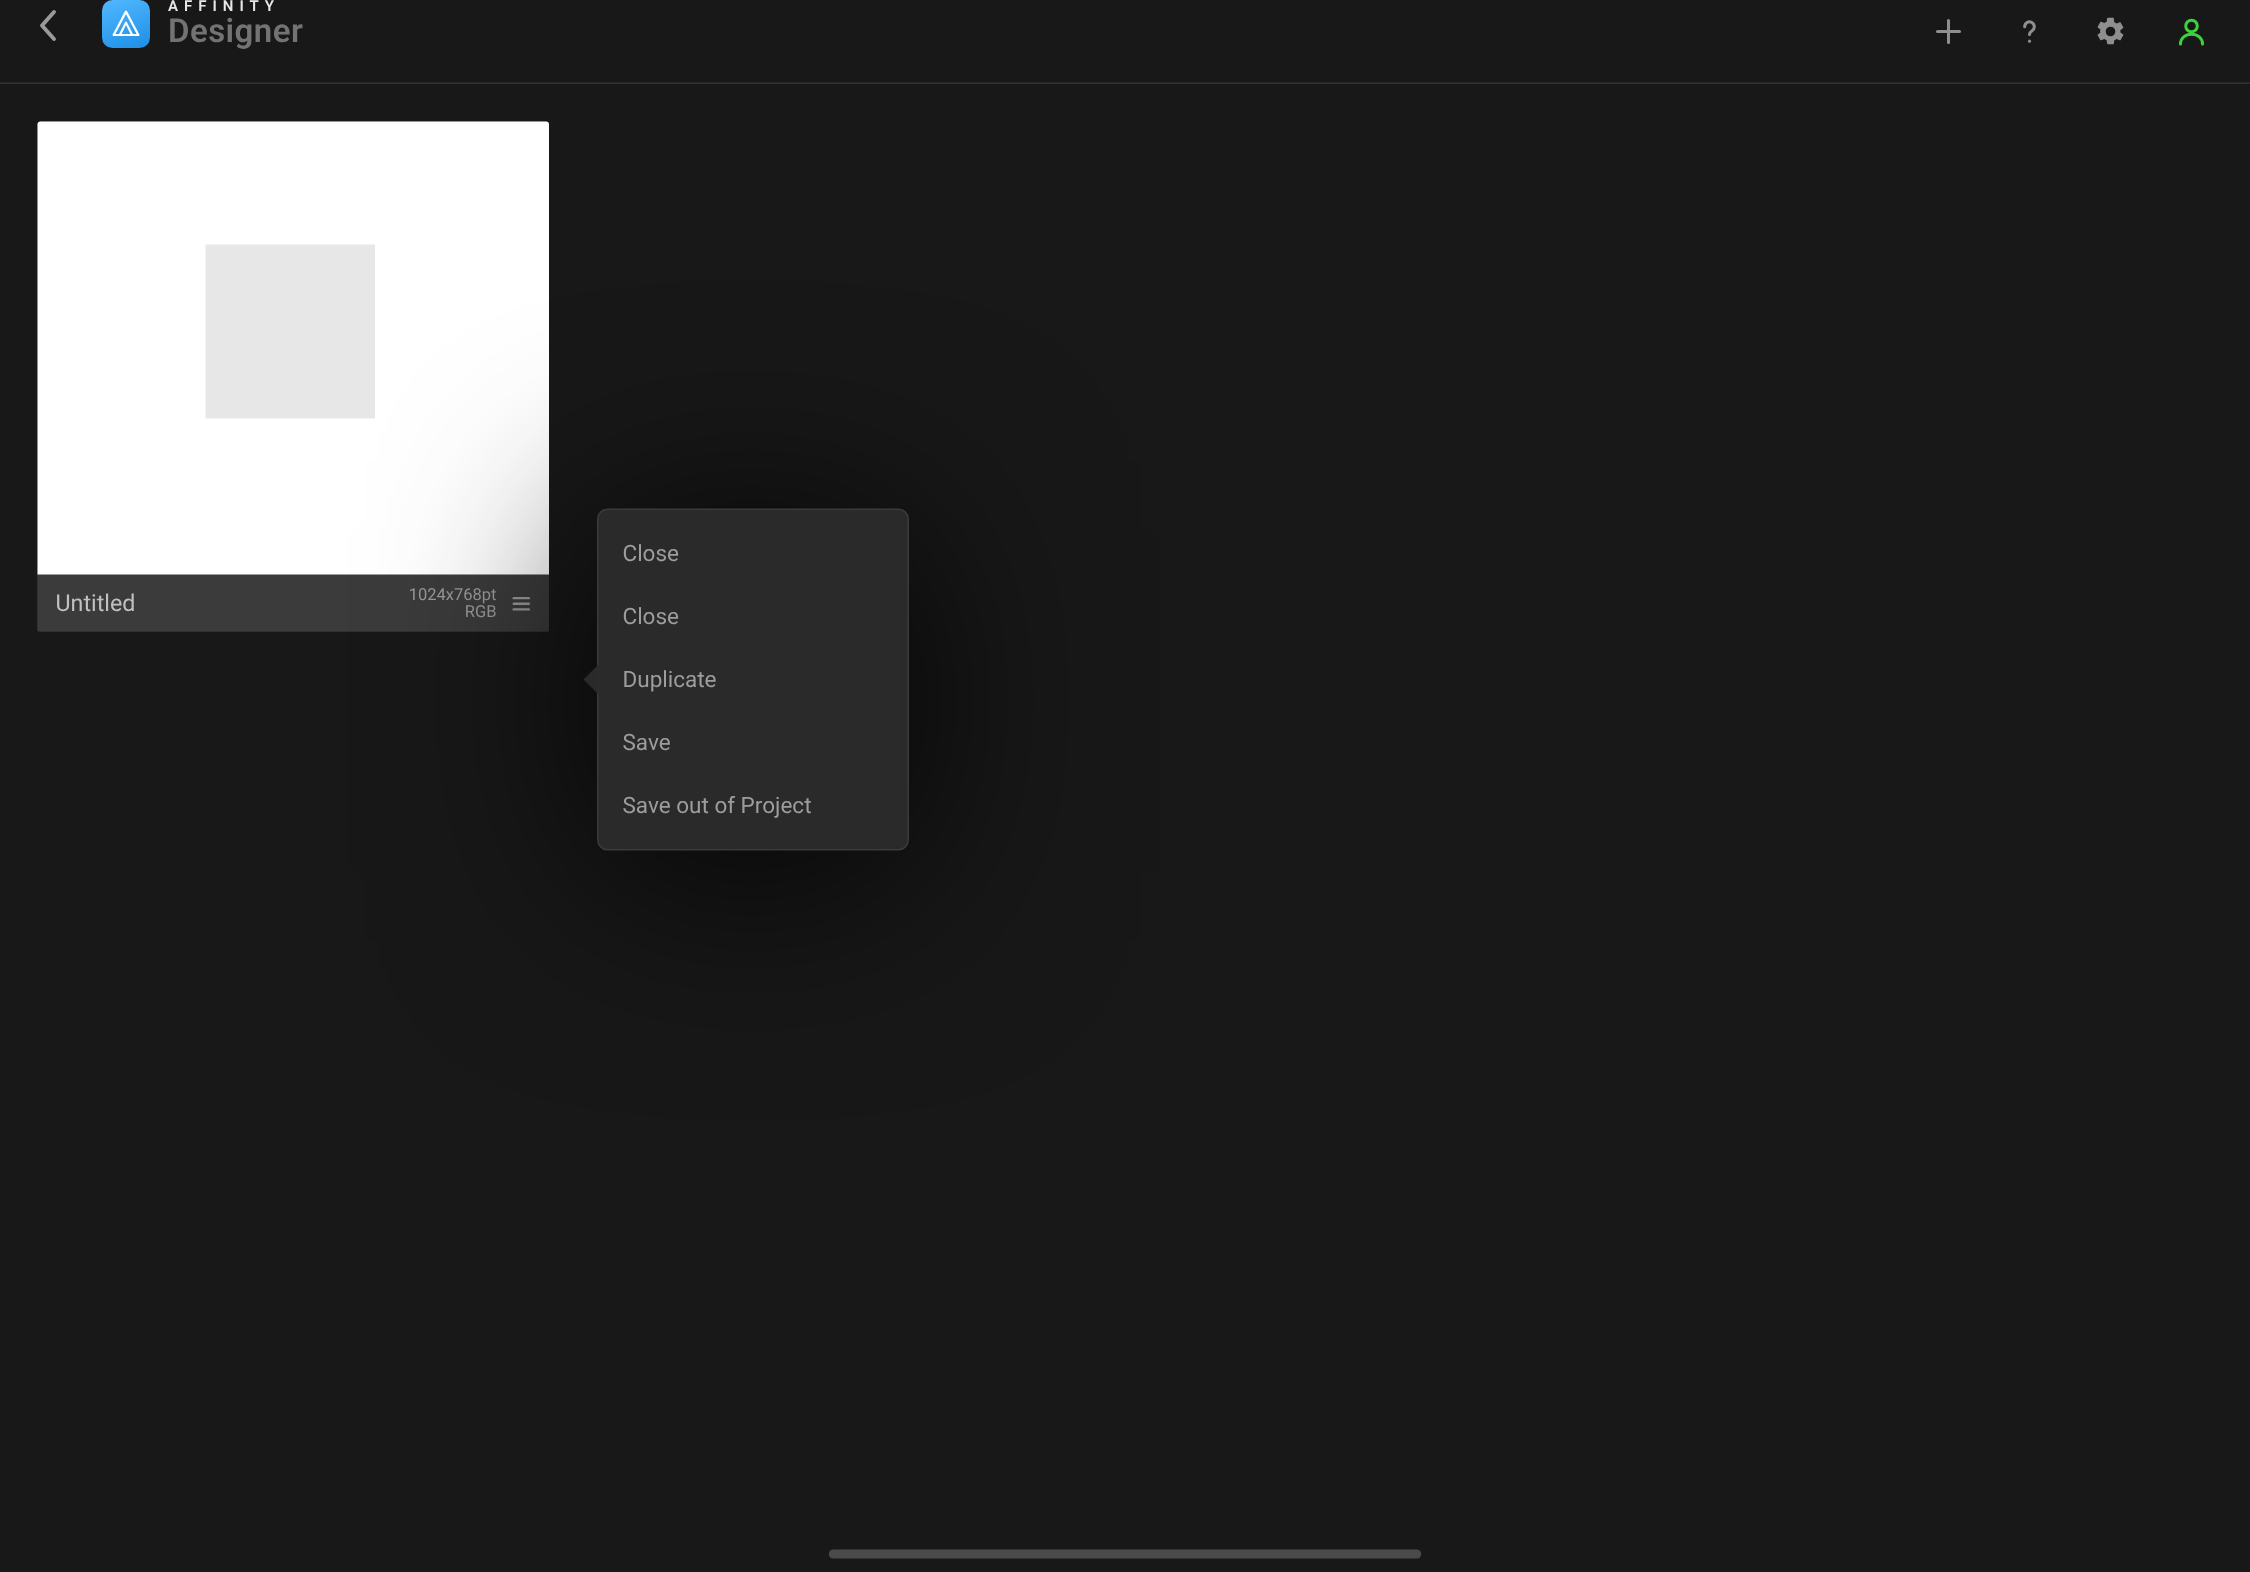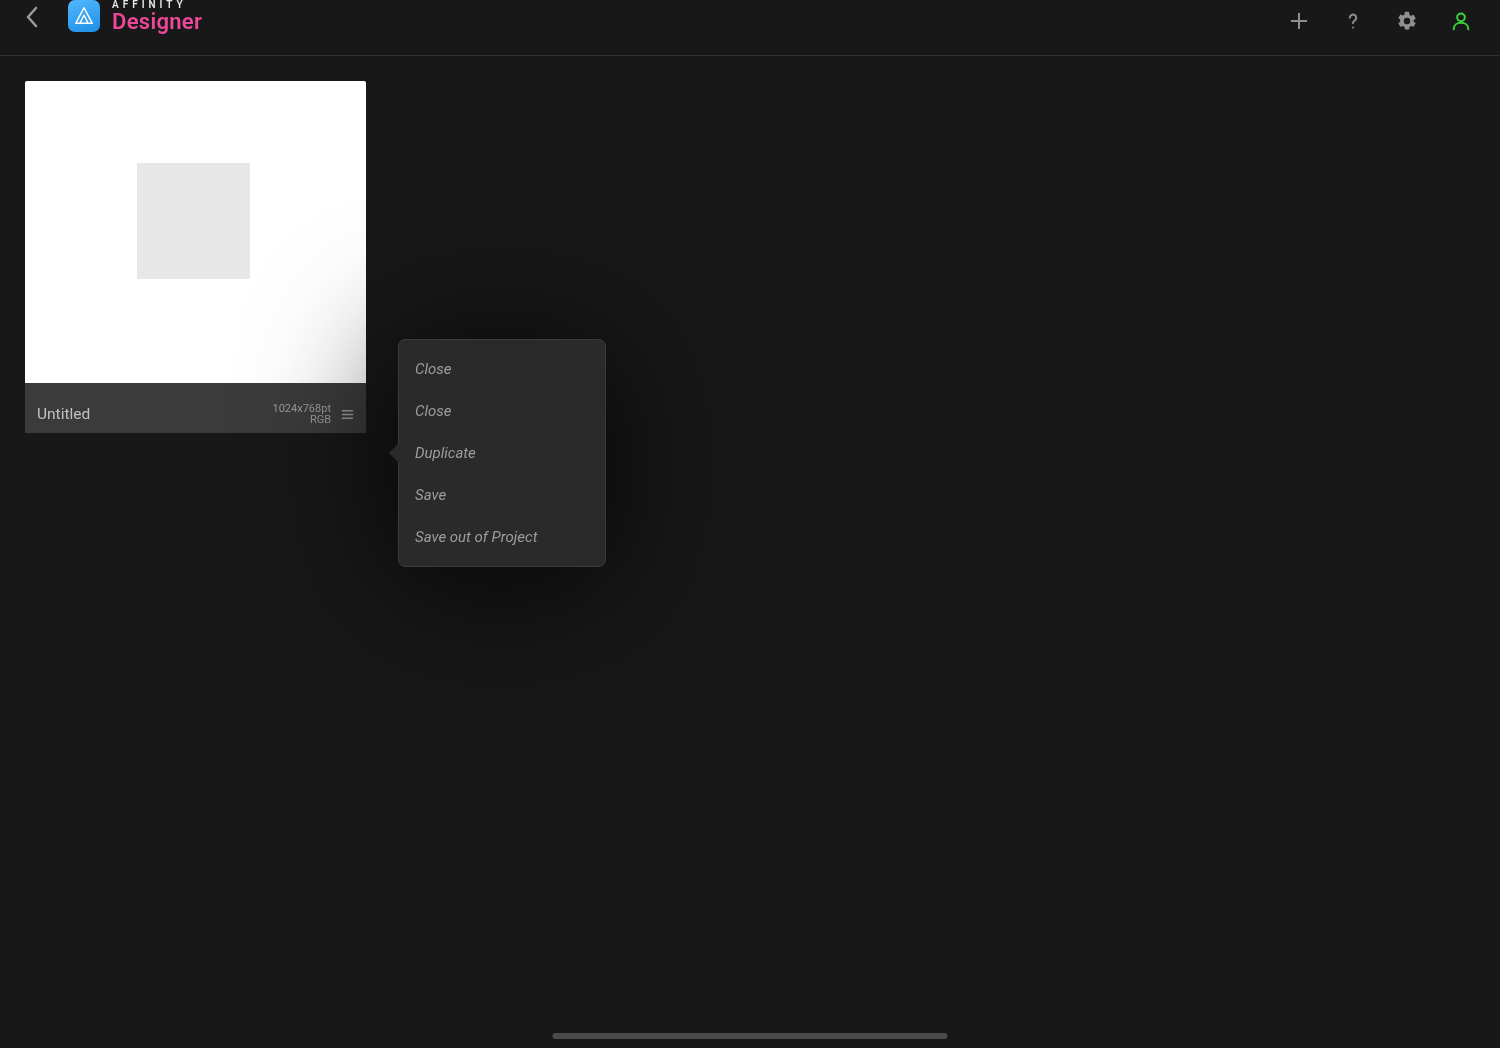--- a/index.html
+++ b/index.html
@@ -29,21 +29,21 @@
       width:32px; height:32px; border-radius:7px;
       margin-left:20px; margin-right:12px;
       display:flex; align-items:center; justify-content:center;
       background:linear-gradient(160deg,#52b8ff 0%,#1d8fe6 100%);
     }
     .app-title{ display:flex; flex-direction:column; line-height:1; }
     .app-title .brand{
       font-size:10px; letter-spacing:4px; font-weight:600; color:#e8e8e8;
     }
     .app-title .product{
-      font-size:22px; font-weight:600; color:#ec4899; margin-top:1px; letter-spacing:.3px;
+      font-size:22px; font-weight:600; color:#737373; margin-top:1px; letter-spacing:.3px;
     }
     .topbar .spacer{ flex:1; }
     .top-icon{
       width:42px; height:42px; margin-left:12px;
       display:flex; align-items:center; justify-content:center;
       color:#8f8f8f; cursor:pointer;
     }
     .top-icon.account{ color:#3bd23b; }
 
     
@@ -69,21 +69,20 @@
     .doc-thumb .grey-sq{
       position:absolute; top:82px; left:112px;
       width:113px; height:116px;
       background:#e7e7e7;
     }
     .doc-bar{
       height:38px;
       display:flex; align-items:center;
       padding:0 9px 0 12px;
       background:#3b3b3b;
-      margin-top:12px;
     }
     .doc-name{
       font-size:15.5px; color:#c0c0c0; flex:1;
       white-space:nowrap; overflow:hidden; text-overflow:ellipsis;
     }
     .doc-meta{
       display:flex; flex-direction:column; align-items:flex-end;
       line-height:1; margin-right:6px;
     }
     .doc-meta span{ font-size:11px; color:#9a9a9a; }
@@ -103,21 +102,21 @@
       width:208px;
       background:#2a2a2a;
       border:1px solid #3b3b3b;
       border-radius:7px;
       padding:8px 0;
       position:relative;
     }
     .context-menu .item{
       padding:12px 16px;
       font-size:15px; color:#9d9d9d;
-      cursor:pointer; white-space:nowrap;font-style:italic;
+      cursor:pointer; white-space:nowrap;
     }
     
     .context-menu::before{
       content:""; position:absolute;
       left:-10px; top:calc(50% - 10px);
       border-style:solid;
       border-width:10px 10px 10px 0;
       border-color:transparent #2a2a2a transparent transparent;
     }
 

